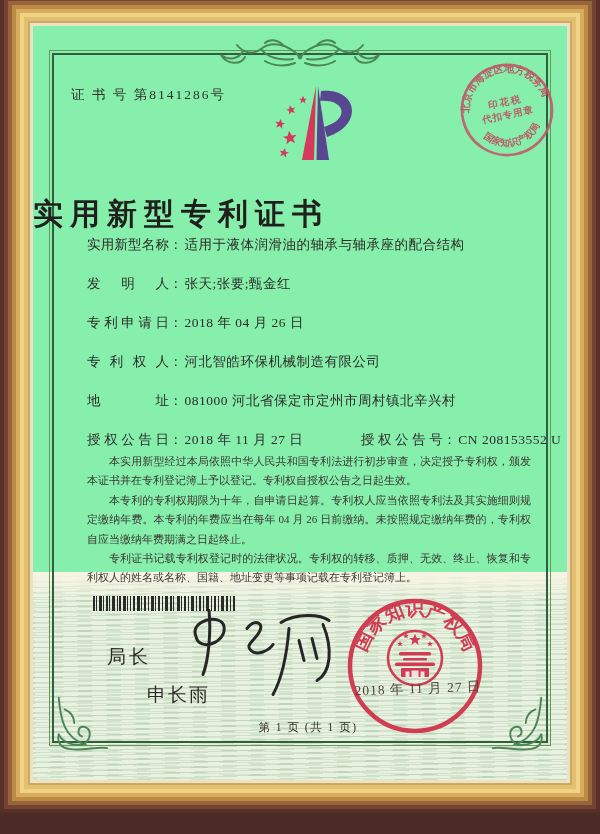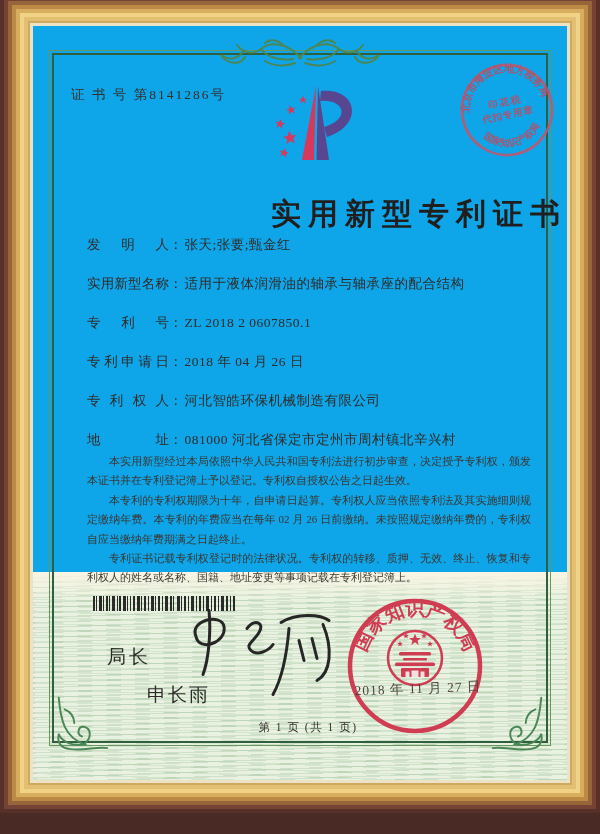--- a/index.html
+++ b/index.html
@@ -6,21 +6,21 @@
   body{
     width:600px;height:834px;overflow:hidden;
     font-family:"Liberation Serif","DejaVu Serif",serif;
     background:linear-gradient(#6a3f33,#4a2a24);
     position:relative;
   }
   .stage{position:absolute;inset:0;}
   
   .paper{
     position:absolute;left:33px;top:26px;right:33px;bottom:54px;
-    background:#0ea5e9;
+    background:#86efac;
     box-shadow:
       0 0 0 3px #ece2c6,
       0 0 0 5px #cfa95e,
       0 0 0 9px #e3bf73,
       0 0 0 13px #f1d386,
       0 0 0 17px #d9ad5f,
       0 0 0 21px #bd8a45,
       0 0 0 25px #97653a,
       0 0 0 29px #744334,
       0 0 0 33px #57302a;
@@ -46,21 +46,21 @@
     content:'';position:absolute;inset:2px;border:2.6px solid #2f5f3c;
   }
   .ornament-top{position:absolute;top:4px;left:50%;transform:translateX(-50%);}
   .corner-fl{position:absolute;bottom:28px;}
   .corner-fl.left{left:18px;}
   .corner-fl.right{right:18px;}
   
   .cert-no{position:absolute;left:38px;top:60px;font-size:13.5px;letter-spacing:2px;color:#33302b;}
   .tax-stamp{position:absolute;left:424px;top:34px;width:100px;height:100px;transform:rotate(-12deg);opacity:.88;}
   .logo{position:absolute;left:226px;top:56px;width:110px;height:88px;}
-  .title{position:absolute;left:0;right:0;top:168px;text-align:right;
+  .title{position:absolute;left:0;right:0;top:168px;text-align:left;
     font-size:30px;font-weight:700;letter-spacing:7px;color:#201f1d;}
   .fields{position:absolute;left:54px;top:210px;right:28px;font-size:13.5px;color:#2e2c28;}
   .frow{height:19px;margin-bottom:20px;white-space:nowrap;}
   .flabel{display:inline-block;width:82px;text-align:justify;text-align-last:justify;vertical-align:top;}
   .fcolon{display:inline-block;margin-right:2px;}
   .fval{letter-spacing:.5px;}
   .gcell2{display:inline-block;margin-left:54px;}
   .paras{position:absolute;left:54px;right:36px;top:426px;font-size:11px;line-height:19.4px;
     color:#3a3732;text-align:justify;}
   .paras p{margin:0;text-indent:2em;}
@@ -127,42 +127,45 @@
       <use href="#star" transform="translate(32,28) scale(0.5) rotate(-15)" fill="#d6395c"></use>
       <use href="#star" transform="translate(21,42) scale(0.52) rotate(10)" fill="#d6395c"></use>
       <use href="#star" transform="translate(31,56) scale(0.72) rotate(-8)" fill="#d6395c"></use>
       <use href="#star" transform="translate(25,71) scale(0.5) rotate(12)" fill="#d6395c"></use>
     </svg>
 
     <div class="title">实用新型专利证书</div>
 
     <div class="fields">
       <div class="frow">
+        <span class="flabel">实用新型名称</span><span class="fcolon">：</span><span class="fval">适用于液体润滑油的轴承与轴承座的配合结构</span>
+      </div>
+      <div class="frow">
         <span class="flabel">发明人</span><span class="fcolon">：</span><span class="fval">张天;张要;甄金红</span>
       </div>
       <div class="frow">
-        <span class="flabel">实用新型名称</span><span class="fcolon">：</span><span class="fval">适用于液体润滑油的轴承与轴承座的配合结构</span>
-      </div>
-      <div class="frow">
-        <span class="flabel">专利号</span><span class="fcolon">：</span><span class="fval">ZL 2018 2 0607850.1</span>
-      </div>
-      <div class="frow">
         <span class="flabel">专利申请日</span><span class="fcolon">：</span><span class="fval">2018 年 04 月 26 日</span>
       </div>
       <div class="frow">
         <span class="flabel">专利权人</span><span class="fcolon">：</span><span class="fval">河北智皓环保机械制造有限公司</span>
       </div>
       <div class="frow">
         <span class="flabel">地址</span><span class="fcolon">：</span><span class="fval">081000 河北省保定市定州市周村镇北辛兴村</span>
+      </div>
+      <div class="frow">
+        <span class="flabel">授权公告日</span><span class="fcolon">：</span><span class="fval">2018 年 11 月 27 日</span>
+        <span class="gcell2">
+          <span class="flabel">授权公告号</span><span class="fcolon">：</span><span class="fval">CN 208153552 U</span>
+        </span>
       </div>
     </div>
 
     <div class="paras">
       <p>本实用新型经过本局依照中华人民共和国专利法进行初步审查，决定授予专利权，颁发本证书并在专利登记簿上予以登记。专利权自授权公告之日起生效。</p>
-      <p>本专利的专利权期限为十年，自申请日起算。专利权人应当依照专利法及其实施细则规定缴纳年费。本专利的年费应当在每年 02 月 26 日前缴纳。未按照规定缴纳年费的，专利权自应当缴纳年费期满之日起终止。</p>
+      <p>本专利的专利权期限为十年，自申请日起算。专利权人应当依照专利法及其实施细则规定缴纳年费。本专利的年费应当在每年 04 月 26 日前缴纳。未按照规定缴纳年费的，专利权自应当缴纳年费期满之日起终止。</p>
       <p>专利证书记载专利权登记时的法律状况。专利权的转移、质押、无效、终止、恢复和专利权人的姓名或名称、国籍、地址变更等事项记载在专利登记簿上。</p>
     </div>
 
     <svg class="barcode" width="142" height="15" viewBox="0 0 142 15">
       <g fill="#2a2a28">
         <rect x="0" width="2" height="15"></rect>
           <rect x="3" width="1" height="15"></rect>
           <rect x="6" width="3" height="15"></rect>
         <rect x="10" width="1" height="15"></rect>
           <rect x="13" width="2" height="15"></rect>

